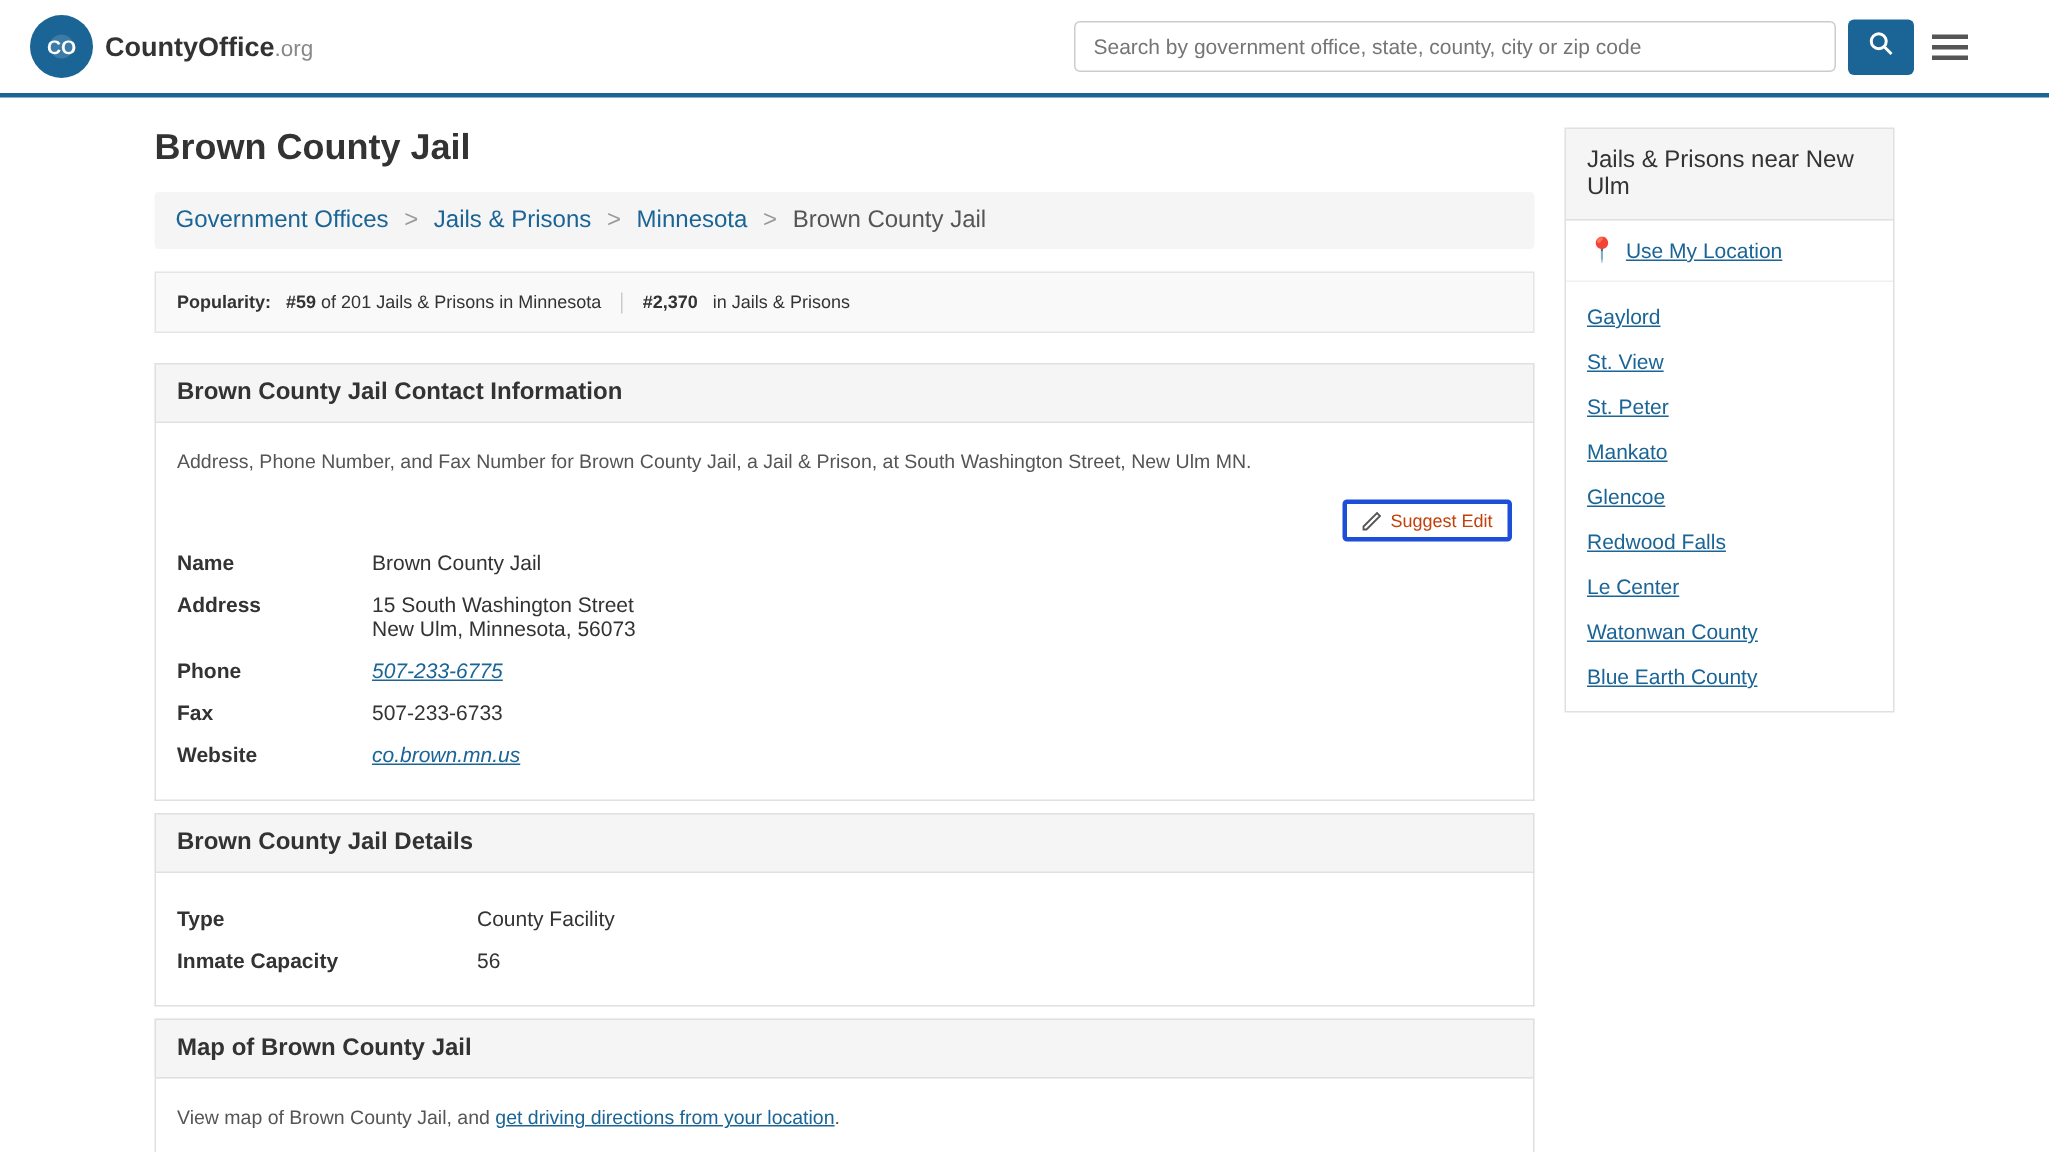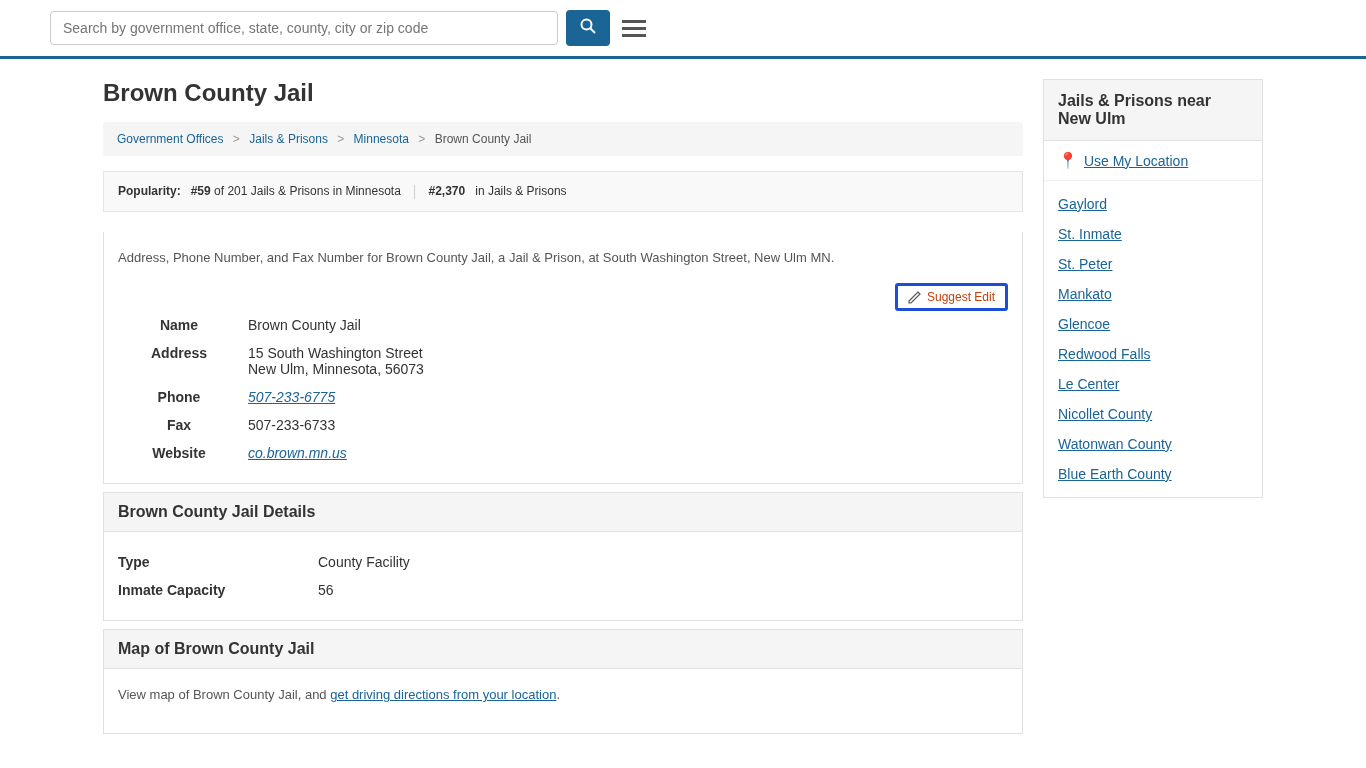--- a/index.html
+++ b/index.html
@@ -95,21 +95,21 @@
       font-weight: bold;
       color: #333;
       margin-bottom: 15px;
     }
 
     
     .breadcrumb {
       background: #f5f5f5;
       padding: 10px 14px;
       border-radius: 3px;
-      font-size: 12px;
+      font-size: 16px;
       margin-bottom: 15px;
       color: #555;
     }
     .breadcrumb a {
       color: #1a6496;
       text-decoration: none;
     }
     .breadcrumb-sep { margin: 0 6px; color: #999; }
 
     
@@ -153,21 +153,20 @@
     }
     .info-table tr td {
       padding: 6px 8px 6px 0;
       vertical-align: top;
       font-size: 14px;
     }
     .info-table .label-col {
       font-weight: bold;
       width: 130px;
       color: #333;
-      text-align: center;
     }
     .info-table a {
       color: #1a6496;
       text-decoration: underline;
       font-style: italic;
     }
     .suggest-edit-btn {
       float: right;
       background: none;
       border: 3px solid #1d4ed8;
@@ -211,21 +210,21 @@
 
     
     .sidebar-box {
       border: 1px solid #e0e0e0;
     }
     .sidebar-title {
       background: #f5f5f5;
       border-bottom: 1px solid #e0e0e0;
       padding: 12px 14px;
       font-size: 16px;
-      font-weight: bold;
+      font-weight: normal;
       color: #333;
     }
     .sidebar-list {
       list-style: none;
       padding: 8px 0;
     }
     .sidebar-list li {
       padding: 0;
     }
     .sidebar-list li a {
@@ -249,20 +248,32 @@
     .use-location a {
       color: #1a6496;
       text-decoration: underline;
       font-size: 14px;
     }
   </style>
 </head>
 <body>
 
 <header class="header">
+  <div class="logo-area">
+    <div class="logo-circle">
+      <svg width="26" height="26" viewBox="0 0 26 26" fill="none">
+        <circle cx="13" cy="13" r="12" fill="#1a6496"></circle>
+        <circle cx="13" cy="13" r="8" fill="white" opacity="0.15"></circle>
+        <text x="13" y="18" text-anchor="middle" fill="white" font-size="13" font-weight="bold">CO</text>
+      </svg>
+    </div>
+    <div style="cursor:pointer;">
+      <span style="font-size:18px;font-weight:bold;color:#333;">CountyOffice</span><span style="font-size:15px;color:#888;">.org</span>
+    </div>
+  </div>
   <div class="search-area">
     <input class="search-input" type="text" placeholder="Search by government office, state, county, city or zip code" style="">
     <button class="search-btn">
       <svg width="16" height="16" viewBox="0 0 16 16" fill="white">
           <circle cx="6.5" cy="6.5" r="5" stroke="white" stroke-width="2" fill="none"></circle>
           <line x1="10.5" y1="10.5" x2="15" y2="15" stroke="white" stroke-width="2"></line>
         </svg>
     </button>
     <button class="menu-btn">
       <span class="menu-line"></span>
@@ -293,20 +304,23 @@
       &nbsp;
       <strong style="color:#333;">#59</strong>
       <span>of 201 Jails &amp; Prisons in Minnesota</span>
       <span style="display:inline-block;width:1px;height:14px;background:#ccc;vertical-align:middle;margin:0 10px;"></span>
       <strong style="color:#333;">#2,370</strong>
       &nbsp;
       <span>in Jails &amp; Prisons</span>
     </div>
 
     <div>
+      <div class="section-header">
+        <span>Brown County Jail Contact Information</span>
+      </div>
       <div class="section-body">
         <p class="section-desc">Address, Phone Number, and Fax Number for Brown County Jail, a Jail &amp; Prison, at South Washington Street, New Ulm MN.</p>
 
         <button class="suggest-edit-btn">
           <svg width="14" height="14" viewBox="0 0 14 14" fill="none">
               <path d="M1 11L10 2l2 2L3 13H1v-2z" stroke="#555" stroke-width="1.2" fill="none"></path>
             </svg>
           <span>Suggest Edit</span>
         </button>
 
@@ -383,41 +397,38 @@
       <div class="sidebar-title">Jails &amp; Prisons near New Ulm</div>
       <div class="use-location">
         <span class="location-pin">📍</span>
         <a href="#">Use My Location</a>
       </div>
       <ul class="sidebar-list">
         <li>
             <a href="#">Gaylord</a>
           </li>
         <li>
-            <a href="#">St. Inmate</a>
+            <a href="#">St. View</a>
           </li>
         <li>
             <a href="#">St. Peter</a>
           </li>
         <li>
             <a href="#">Mankato</a>
           </li>
         <li>
             <a href="#">Glencoe</a>
           </li>
         <li>
             <a href="#">Redwood Falls</a>
           </li>
         <li>
             <a href="#">Le Center</a>
           </li>
         <li>
-            <a href="#">Nicollet County</a>
-          </li>
-        <li>
             <a href="#">Watonwan County</a>
           </li>
         <li>
             <a href="#">Blue Earth County</a>
           </li>
       </ul>
     </div>
   </aside>
 
 </div>

